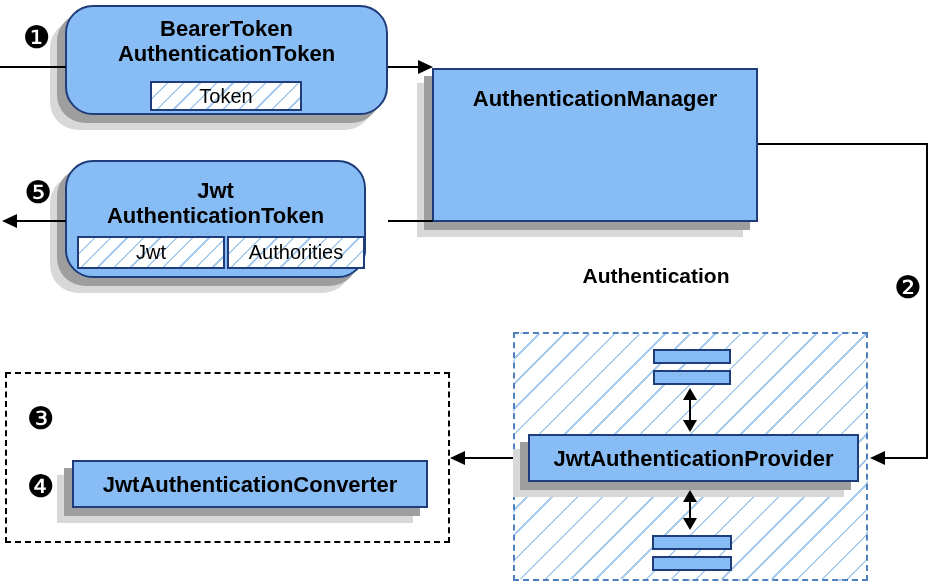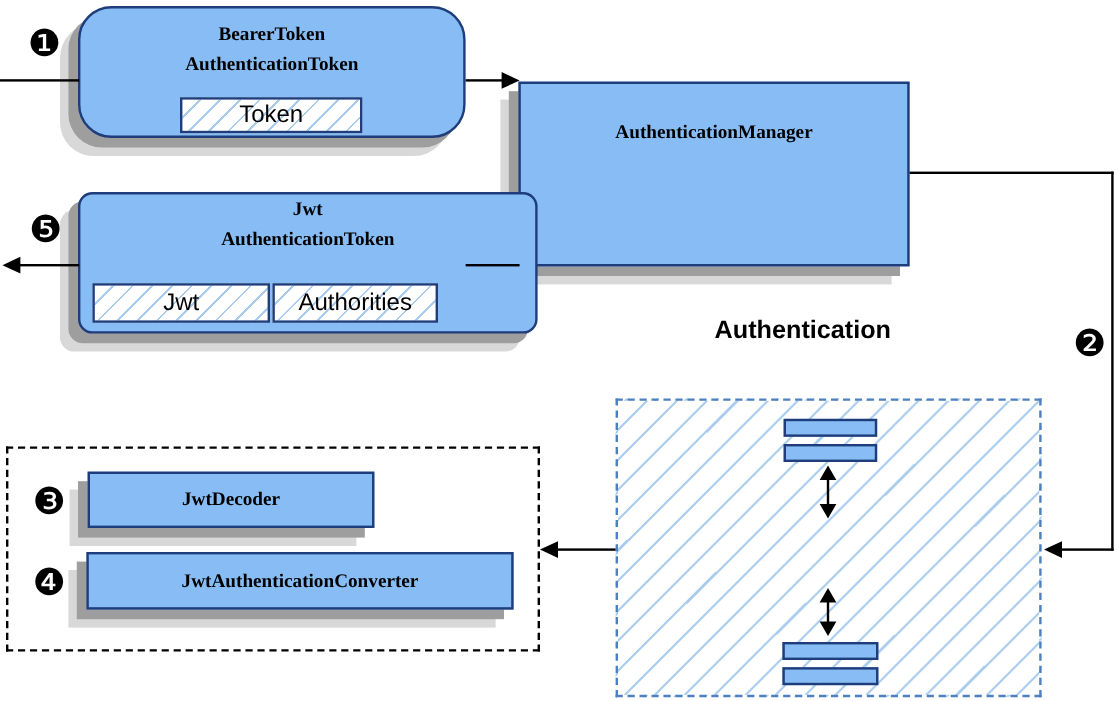--- a/index.html
+++ b/index.html
@@ -14,22 +14,22 @@
   
   .node {
     position:absolute;
     background:var(--node-fill);
     border:2.5px solid var(--node-border);
     box-shadow:-8px 8px 0 var(--shadow-dark), -15px 15px 0 var(--shadow-light);
     z-index:3;
   }
   .rounded { border-radius:28px; }
   .node-title {
-    font-weight:bold; font-size:16px; line-height:25px;
-    text-align:center; color:#000;font-family:Liberation Serif, serif;
+    font-weight:bold; font-size:22px; line-height:25px;
+    text-align:center; color:#000;
   }
   .center-text { display:flex; align-items:center; justify-content:center; }
 
   
   .slot {
     position:absolute;
     border:2px solid var(--node-border);
     background-color:#fff;
     background-image:repeating-linear-gradient(135deg, transparent 0 10px, var(--hatch-line) 10px 11.6px);
     display:flex; align-items:center; justify-content:center;
@@ -82,21 +82,21 @@
 </style>
 </head>
 <body>
 
 <div class="canvas">
 
   <div class="dashed-blue" style="left:513px; top:332px; width:355px; height:249px;"></div>
 
   <div class="dashed-black" style="left:5px; top:372px; width:445px; height:171px;"></div>
 
-  <div class="group-label" style="left:569px; top:263px; width:200px;">
+  <div class="group-label" style="left:556px; top:263px; width:200px;">
     <div>Authentication</div>
   </div>
 
   <div class="hline" style="left:0; top:66px; width:66px; height:2px;"></div>
 
   <div class="hline" style="left:388px; top:66px; width:31px; height:2px;"></div>
   <div class="arr arr-r" style="left:418px; top:60px;"></div>
 
   <div class="hline" style="left:388px; top:220px; width:45px; height:2px;"></div>
 
@@ -120,42 +120,42 @@
   <div class="arr arr-d" style="left:683px; top:518px;"></div>
 
   <div class="node rounded" style="left:65px; top:5px; width:323px; height:110px; padding-top:9px;">
     <div class="node-title">
       <div>BearerToken</div>
       <div>AuthenticationToken</div>
     </div>
     <div class="slot" style="left:83px; top:74px; width:152px; height:30px;">Token</div>
   </div>
 
-  <div class="node" style="left:432px; top:68px; width:326px; height:154px; padding-top:28px;">
+  <div class="node" style="left:432px; top:68px; width:326px; height:154px; padding-top:16px;">
     <div class="node-title">AuthenticationManager</div>
   </div>
 
-  <div class="node rounded" style="left:65px; top:160px; width:383px; height:118px; padding-top:0;border-radius:12px;">
+  <div class="node rounded" style="left:65px; top:160px; width:301px; height:118px; padding-top:16px;">
     <div class="node-title">
       <div>Jwt</div>
       <div>AuthenticationToken</div>
     </div>
     <div class="slot" style="left:10px; top:74px; width:148px; height:33px;">Jwt</div>
     <div class="slot" style="left:160px; top:74px; width:138px; height:33px;">Authorities</div>
   </div>
 
   <div class="bar" style="left:653px; top:349px;"></div>
   <div class="bar" style="left:653px; top:370px;"></div>
   <div class="bar" style="left:652px; top:535px; width:80px;"></div>
   <div class="bar" style="left:652px; top:556px; width:80px;"></div>
 
+  <div class="node center-text" style="left:528px; top:434px; width:331px; height:48px;">
+    <div class="node-title">JwtAuthenticationProvider</div>
+  </div>
 
-  <div class="node center-text" style="left:73px; top:393px; width:239px; height:47px;">
-    <div class="node-title">JwtDecoder</div>
-  </div>
 
   <div class="node center-text" style="left:72px; top:460px; width:356px; height:48px;">
     <div class="node-title">JwtAuthenticationConverter</div>
   </div>
 
   <span class="badge" style="left:20px; top:21px;">❶</span>
   <span class="badge" style="left:891px; top:271px;">❷</span>
   <span class="badge" style="left:24px; top:402px;">❸</span>
   <span class="badge" style="left:24px; top:470px;">❹</span>
   <span class="badge" style="left:21px; top:176px;">❺</span>

